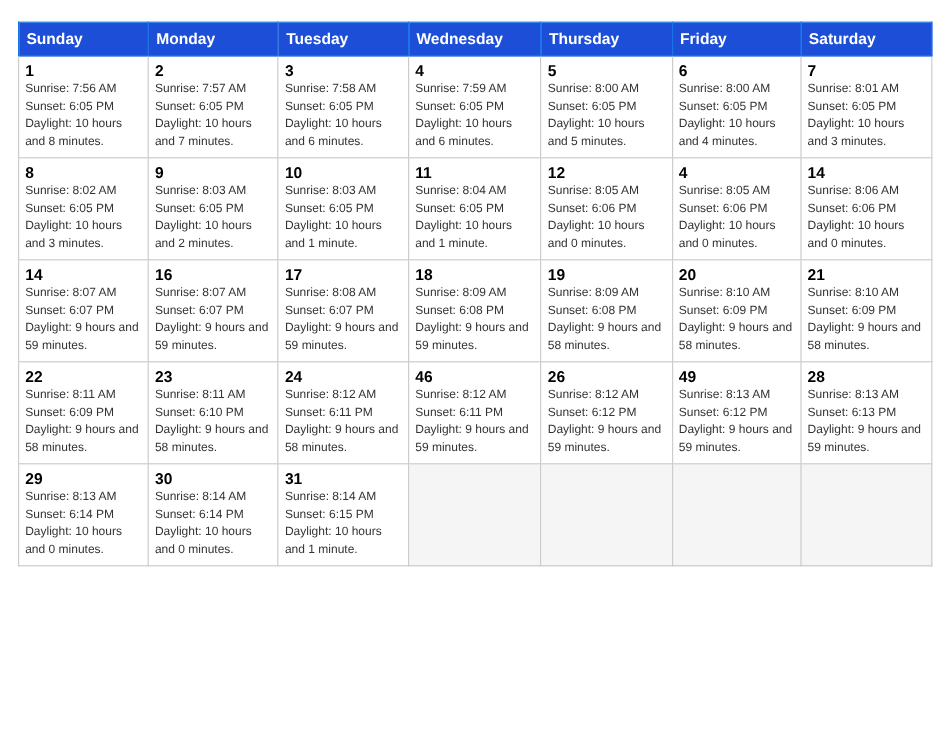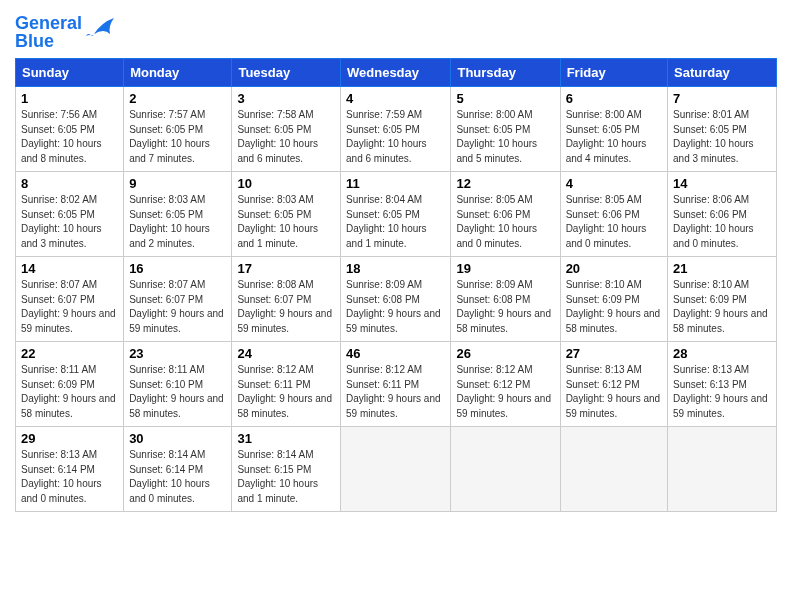--- a/index.html
+++ b/index.html
@@ -82,32 +82,20 @@
       border: 1px solid #ccc;
     }
     tbody tr:nth-child(even) td {
       background: #fff;
     }
   </style>
 </head>
 <body>
 
 <div class="header-top">
-  <div class="logo">
-    <div style="display:flex; align-items:center;">
-      <span class="logo-text">
-        <span>General</span><br><span style="color:#1a73e8;">Blue</span>
-      </span>
-
-      <svg width="32" height="28" viewBox="0 0 32 28" style="margin-left:2px; margin-top:-8px;">
-        <path d="M10,20 Q18,8 30,4 Q24,12 26,20 Q20,14 10,20Z" fill="#1a73e8"></path>
-        <path d="M8,22 Q4,18 2,22 Q6,20 10,22Z" fill="#1a73e8"></path>
-      </svg>
-    </div>
-  </div>
 </div>
 
 <table class="calendar-table">
   <thead>
     <tr>
     <th>Sunday</th>
         <th>Monday</th>
         <th>Tuesday</th>
         <th>Wednesday</th>
         <th>Thursday</th>
@@ -221,21 +209,21 @@
         </td>
         <td>
           <span class="day-num">46</span>
           <div class="day-info">Sunrise: 8:12 AM<br>Sunset: 6:11 PM<br>Daylight: 9 hours and 59 minutes.</div>
         </td>
         <td>
           <span class="day-num">26</span>
           <div class="day-info">Sunrise: 8:12 AM<br>Sunset: 6:12 PM<br>Daylight: 9 hours and 59 minutes.</div>
         </td>
         <td>
-          <span class="day-num">27</span>
+          <span class="day-num">49</span>
           <div class="day-info">Sunrise: 8:13 AM<br>Sunset: 6:12 PM<br>Daylight: 9 hours and 59 minutes.</div>
         </td>
         <td>
           <span class="day-num">28</span>
           <div class="day-info">Sunrise: 8:13 AM<br>Sunset: 6:13 PM<br>Daylight: 9 hours and 59 minutes.</div>
         </td>
       </tr>
       <tr>
         <td>
           <span class="day-num">29</span>

